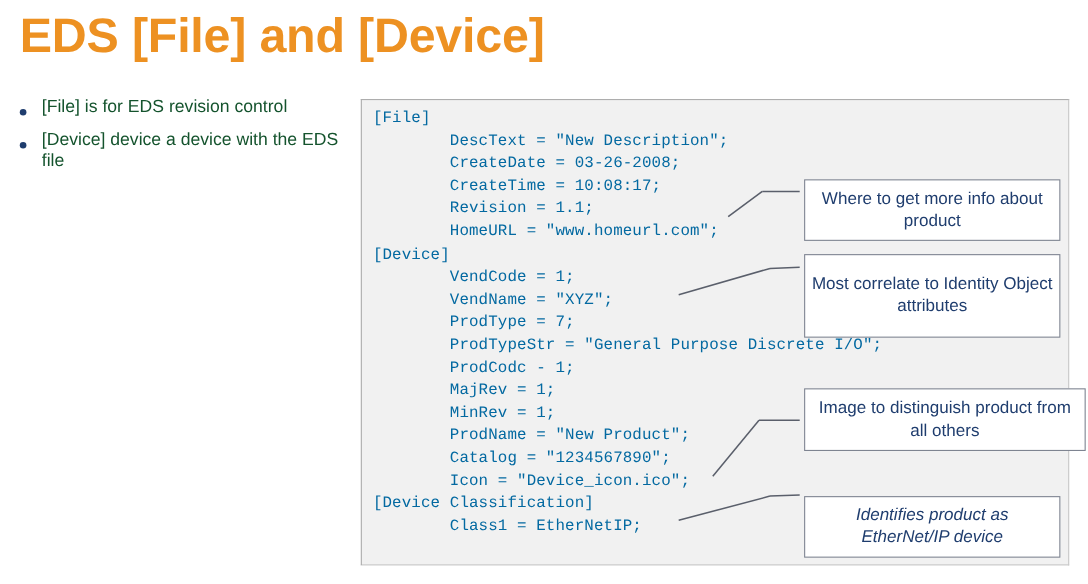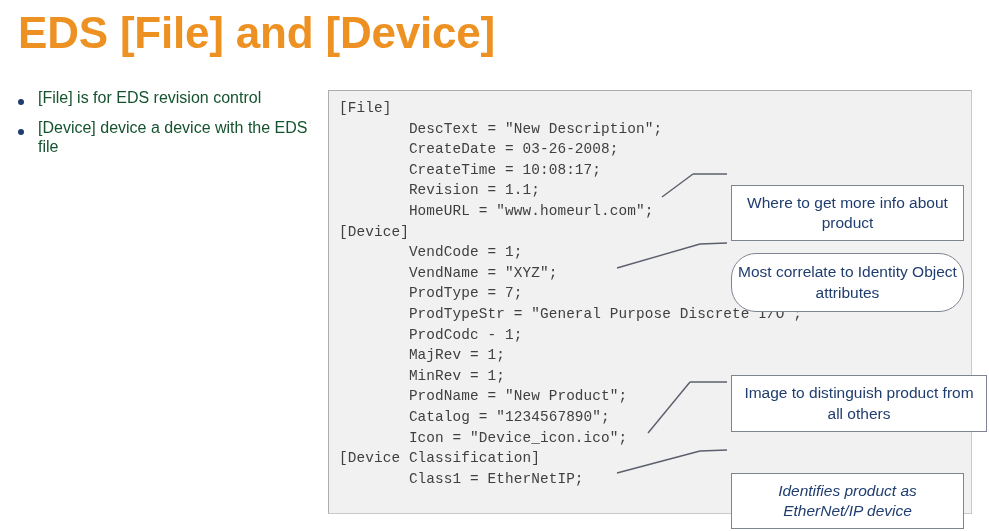--- a/index.html
+++ b/index.html
@@ -76,45 +76,44 @@
     border-bottom-color: #C9C9C9;
   }
   #code-text {
     position: absolute;
     left: 10px;
     top: 7px;
     margin: 0;
     font-family: "Liberation Mono", "DejaVu Sans Mono", monospace;
     font-size: 14.4px;
     line-height: 20.6px;
-    color: #404040;
+    color: #0369a1;
     white-space: pre;
     letter-spacing: 0.1px;
   }
 
   
   .callout {
     position: absolute;
     box-sizing: border-box;
     background: #FFFFFF;
     border: 1px solid #7E8491;
     color: #1F3D6E;
     font-size: 15.5px;
     line-height: 1.30;
     text-align: center;
     display: flex;
     align-items: center;
     justify-content: center;
     padding: 2px 6px;
-    margin-top: 22px;
   }
   .callout .callout-text { display: block; }
 
   #callout-homeurl   { left: 731px; top: 163px; width: 233px; height: 56px; }
-  #callout-identity  { left: 731px; top: 231px; width: 233px; height: 59px; border-radius: 25px; }
+  #callout-identity  { left: 731px; top: 231px; width: 233px; height: 76px; }
   #callout-icon      { left: 731px; top: 353px; width: 256px; height: 57px; justify-content: center; }
   #callout-class     { left: 731px; top: 451px; width: 233px; height: 56px; font-style: italic; }
 
   
   #leader-lines {
     position: absolute;
     left: 0;
     top: 0;
     width: 989px;
     height: 531px;

